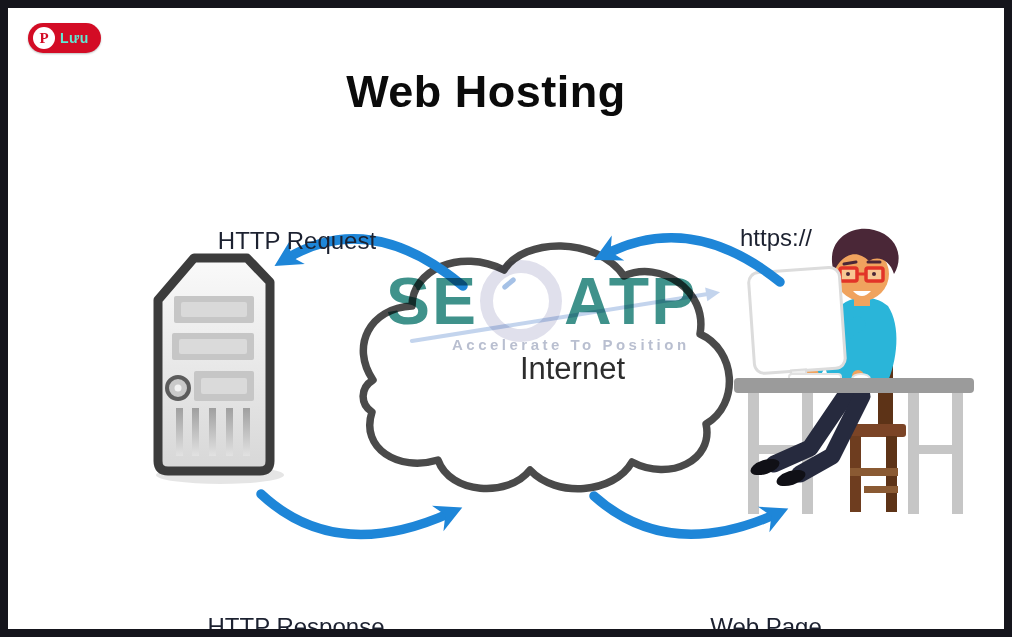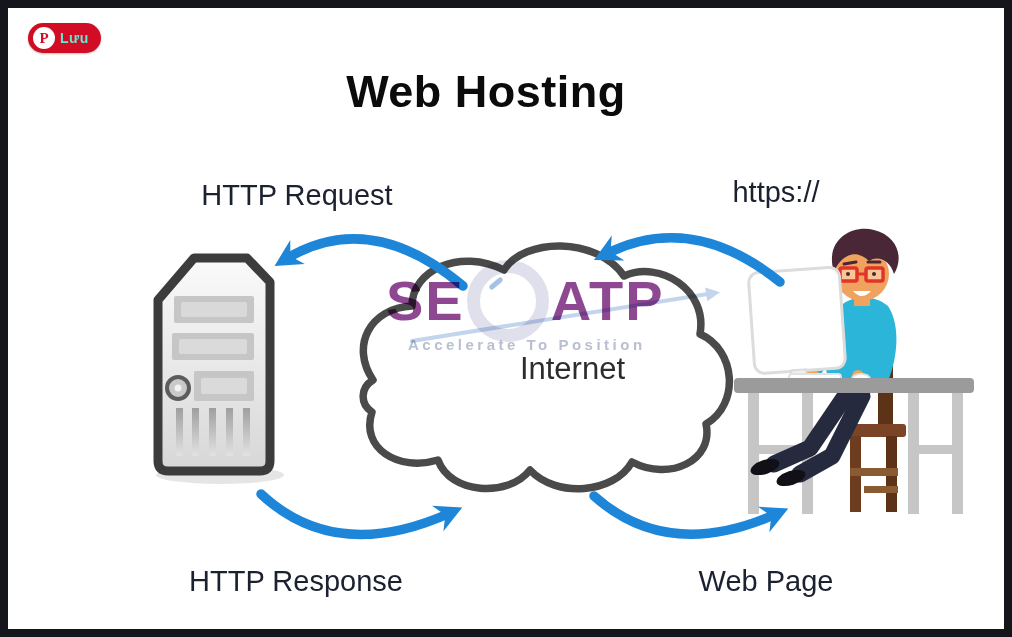--- a/index.html
+++ b/index.html
@@ -19,38 +19,38 @@
     width:22px;height:22px;border-radius:50%;background:#ffffff;
     display:flex;align-items:center;justify-content:center;
     color:#d30c25;font-weight:bold;font-size:15px;font-family:"Liberation Serif",serif;
   }
   .pin-label{color:#5eead4;font-weight:bold;font-size:14px;letter-spacing:.5px;}
   
   .title{
     left:0;top:58px;width:100%;text-align:center;transform:translateX(-20px);
     font-size:45px;font-weight:800;color:#0b0b0b;letter-spacing:0.5px;
   }
-  .lbl{font-size:29px;color:#1c2130;text-align:center;}
+  .lbl{font-size:24px;color:#1c2130;text-align:center;margin-top:48px;}
   .lbl-http-request{left:169px;top:171px;width:240px;}
   .lbl-https{left:658px;top:168px;width:220px;}
   .lbl-http-response{left:158px;top:557px;width:260px;}
   .lbl-web-page{left:648px;top:557px;width:220px;}
   
   .internet{
     left:397px;top:343px;width:220px;text-align:right;
     font-size:31px;color:#2d2d2d;
   }
   
   .watermark{
     left:378px;top:252px;width:400px;height:110px;
     mix-blend-mode:multiply;opacity:.8;pointer-events:none;
   }
   .wm-brand{
-    display:flex;align-items:center;color:#701a75;font-weight:800;
-    font-size:56px;line-height:1;letter-spacing:2px;
+    display:flex;align-items:center;color:#0f766e;font-weight:800;
+    font-size:66px;line-height:1;letter-spacing:2px;
   }
   .wm-o{
     display:inline-block;width:56px;height:56px;border:13px solid #d9d9e8;
     border-radius:50%;margin:0 2px;position:relative;
   }
   .wm-o::after{
     content:"";position:absolute;left:8px;top:8px;width:16px;height:5px;
     background:#8fb2e0;transform:rotate(-40deg);border-radius:3px;
   }
   .wm-swoosh{
@@ -186,21 +186,21 @@
   </svg>
 
   <div class="abs watermark">
     <div class="wm-brand">
       <span>SE</span>
       <span class="wm-o"></span>
       <span>ATP</span>
     </div>
   </div>
   <div class="abs wm-swoosh" style="mix-blend-mode:multiply;"></div>
-  <div class="abs wm-tagline" style="mix-blend-mode:multiply;">Accelerate To Position</div>
+  <div class="abs wm-tagline" style="mix-blend-mode:multiply;margin-left:44px;">Accelerate To Position</div>
 
   <div class="abs internet">Internet</div>
 
   <div class="abs title">Web Hosting</div>
   <div class="abs lbl lbl-http-request">HTTP Request</div>
   <div class="abs lbl lbl-http-response">HTTP Response</div>
   <div class="abs lbl lbl-https">https://</div>
   <div class="abs lbl lbl-web-page">Web Page</div>
 
   <div class="abs pin-btn">

